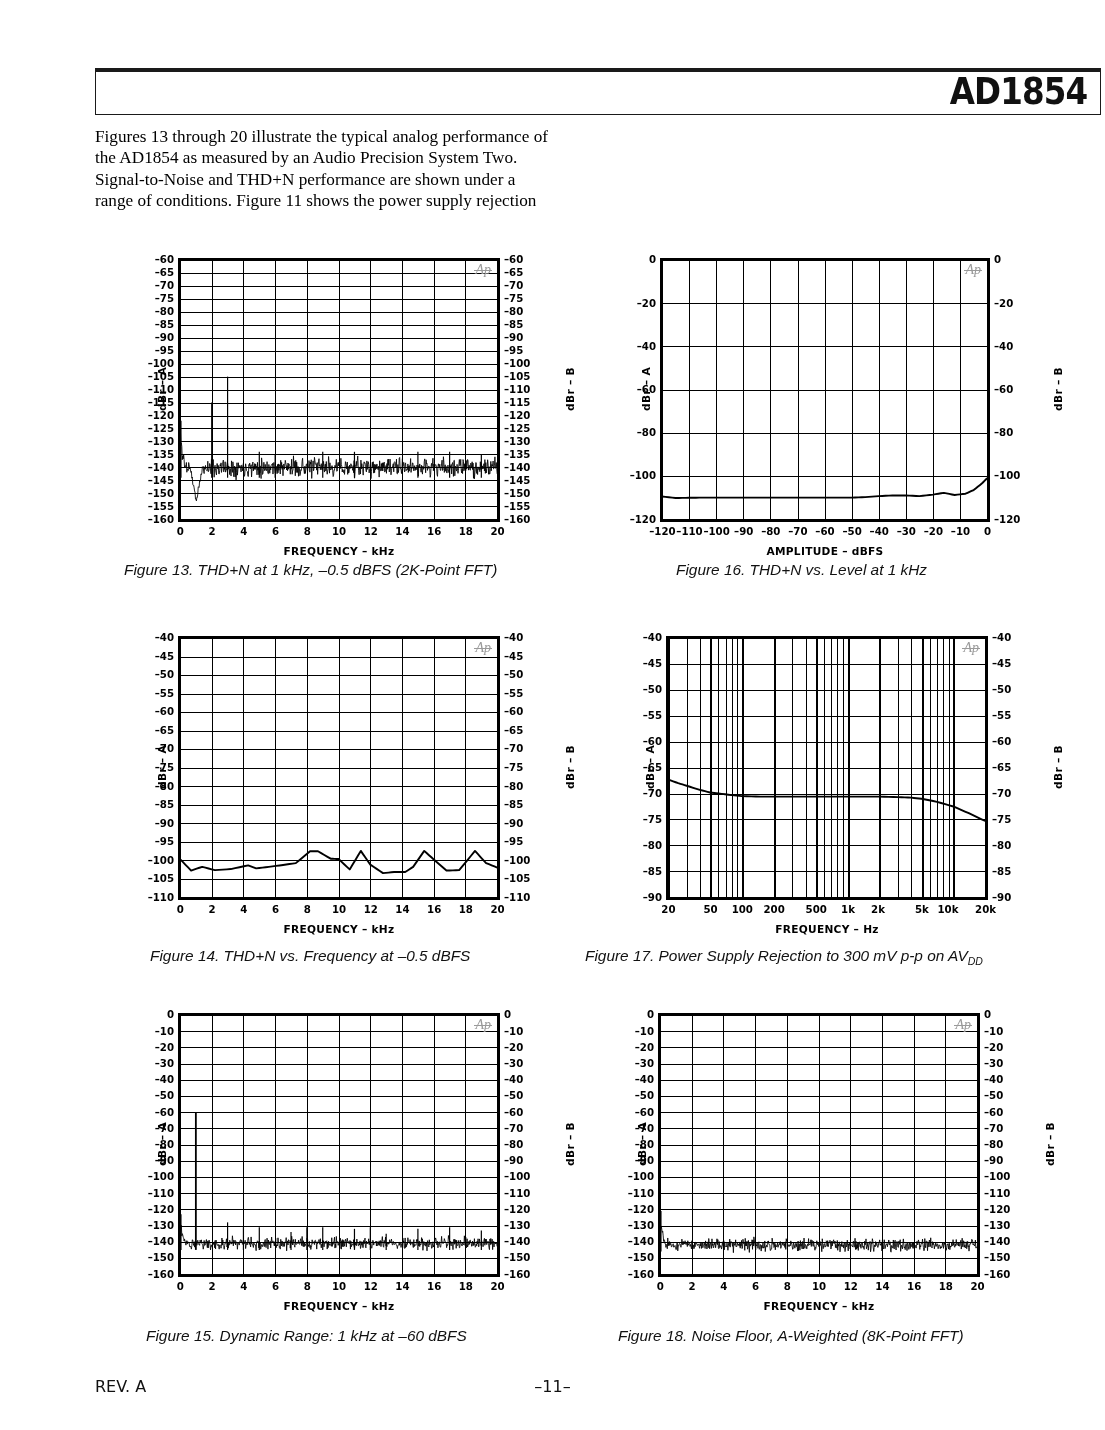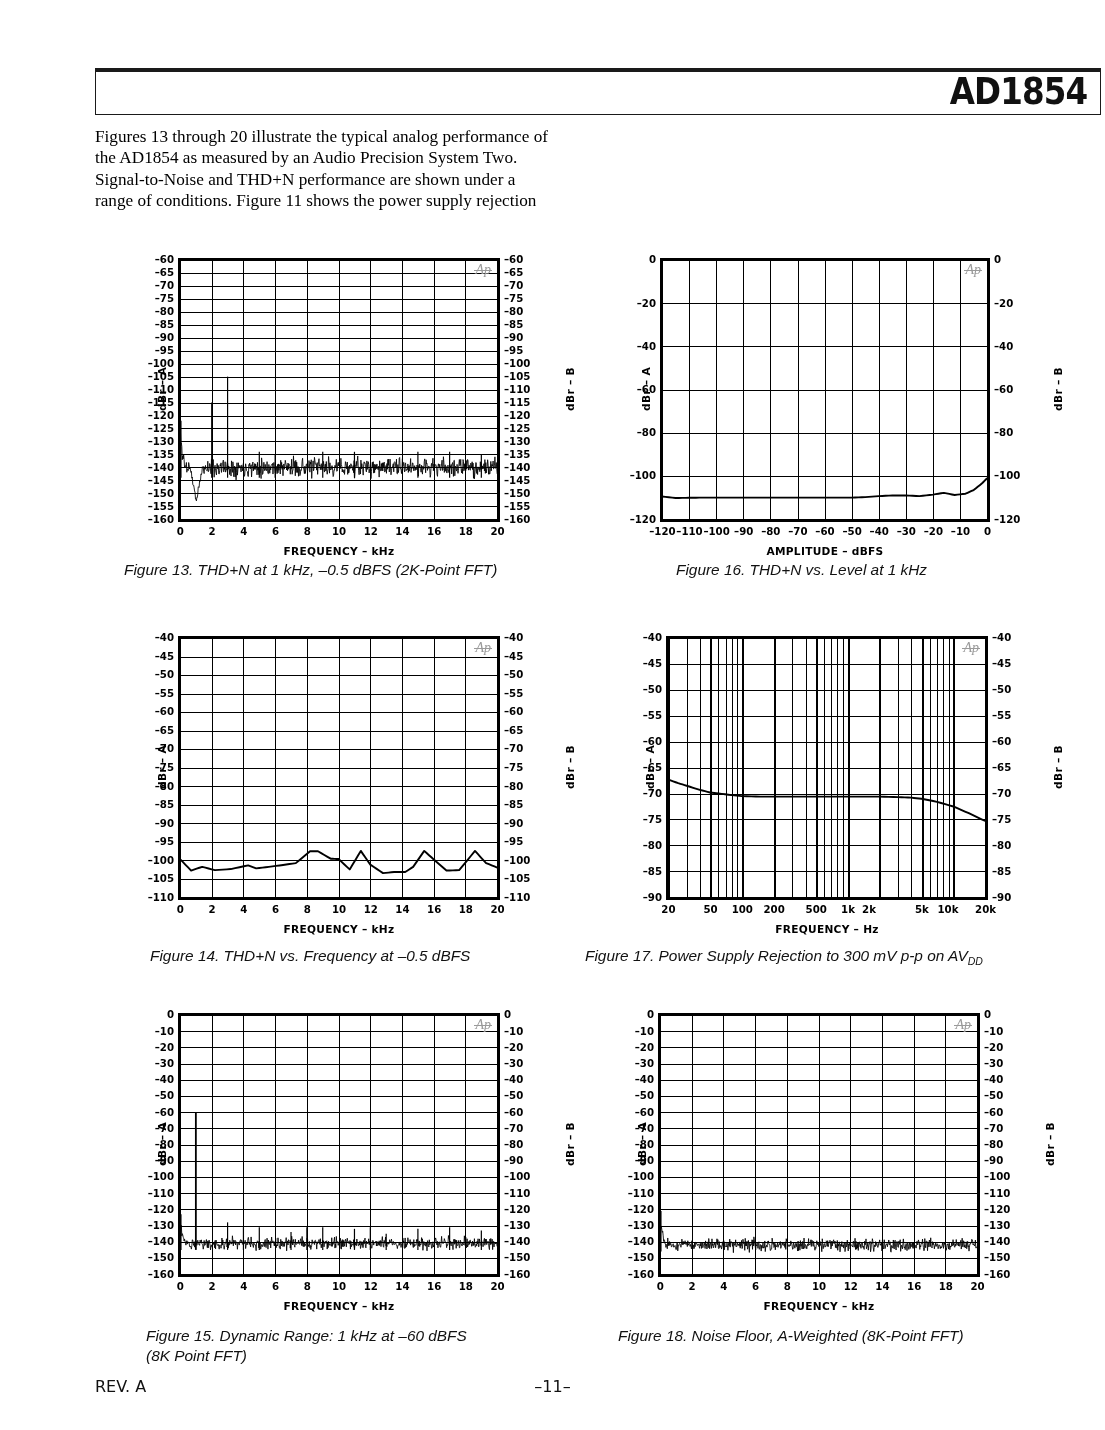--- a/index.html
+++ b/index.html
@@ -418,21 +418,21 @@
         <div class="tick yl" style="left: 10px; width: 44px; top: 237.68px;">–85</div>
         <div class="tick yr" style="left: 384px; width: 44px; top: 237.68px;">–85</div>
         <div class="tick yl" style="left: 10px; width: 44px; top: 263.6px;">–90</div>
         <div class="tick yr" style="left: 384px; width: 44px; top: 263.6px;">–90</div>
         <div class="tick x" style="left: 38.4px; width: 44px; top: 276px;">20</div>
         <div class="tick x" style="left: 80.4755px; width: 44px; top: 276px;">50</div>
         <div class="tick x" style="left: 112.304px; width: 44px; top: 276px;">100</div>
         <div class="tick x" style="left: 144.133px; width: 44px; top: 276px;">200</div>
         <div class="tick x" style="left: 186.209px; width: 44px; top: 276px;">500</div>
         <div class="tick x" style="left: 218.038px; width: 44px; top: 276px;">1k</div>
-        <div class="tick x" style="left: 239px; width: 44px; top: 276px;">2k</div>
+        <div class="tick x" style="left: 248px; width: 44px; top: 276px;">2k</div>
         <div class="tick x" style="left: 291.942px; width: 44px; top: 276px;">5k</div>
         <div class="tick x" style="left: 318px; width: 44px; top: 276px;">10k</div>
         <div class="tick x" style="left: 355.6px; width: 44px; top: 276px;">20k</div>
         <div class="axlabel" style="left: 58px; width: 322px; text-align: center; top: 295px;">FREQUENCY – Hz</div>
         <div class="axlabel rotL" style="left: 12px; top: 133px; width: 60px; text-align: center;">dBr – A</div>
         <div class="axlabel rotL" style="left: 420px; top: 133px; width: 60px; text-align: center;">dBr – B</div>
       </div>
   </div>
   <div class="cap" style="left:585px;top:946px;width:520px;"><span>Figure 17.  Power Supply Rejection to 300 mV p-p on AV</span><sub>DD</sub></div>
 
@@ -531,21 +531,20 @@
         <div class="tick x" style="left: 292.16px; width: 44px; top: 276px;">16</div>
         <div class="tick x" style="left: 323.88px; width: 44px; top: 276px;">18</div>
         <div class="tick x" style="left: 355.6px; width: 44px; top: 276px;">20</div>
         <div class="axlabel" style="left: 58px; width: 322px; text-align: center; top: 295px;">FREQUENCY – kHz</div>
         <div class="axlabel rotL" style="left: 12px; top: 133px; width: 60px; text-align: center;">dBr – A</div>
         <div class="axlabel rotL" style="left: 420px; top: 133px; width: 60px; text-align: center;">dBr – B</div>
       </div>
   </div>
   <div class="cap" style="left:146px;top:1326px;width:420px;">
     <div>Figure 15.  Dynamic Range: 1 kHz at –60 dBFS</div>
-    <div>(8K Point FFT)</div>
   </div>
 
   <div class="fig" id="fig18-wrap" style="left:600px;top:1005px;width:420px;height:310px;">
     <div class="chart" id="fig18" style="width:420px;height:300px;">
         <div class="plot" style="left: 58px; top: 8px; width: 322px; height: 264px;">
           <div class="gl v" style="left: 0px;"></div>
           <div class="gl v" style="left: 31.72px;"></div>
           <div class="gl v" style="left: 63.44px;"></div>
           <div class="gl v" style="left: 95.16px;"></div>
           <div class="gl v" style="left: 126.88px;"></div>

